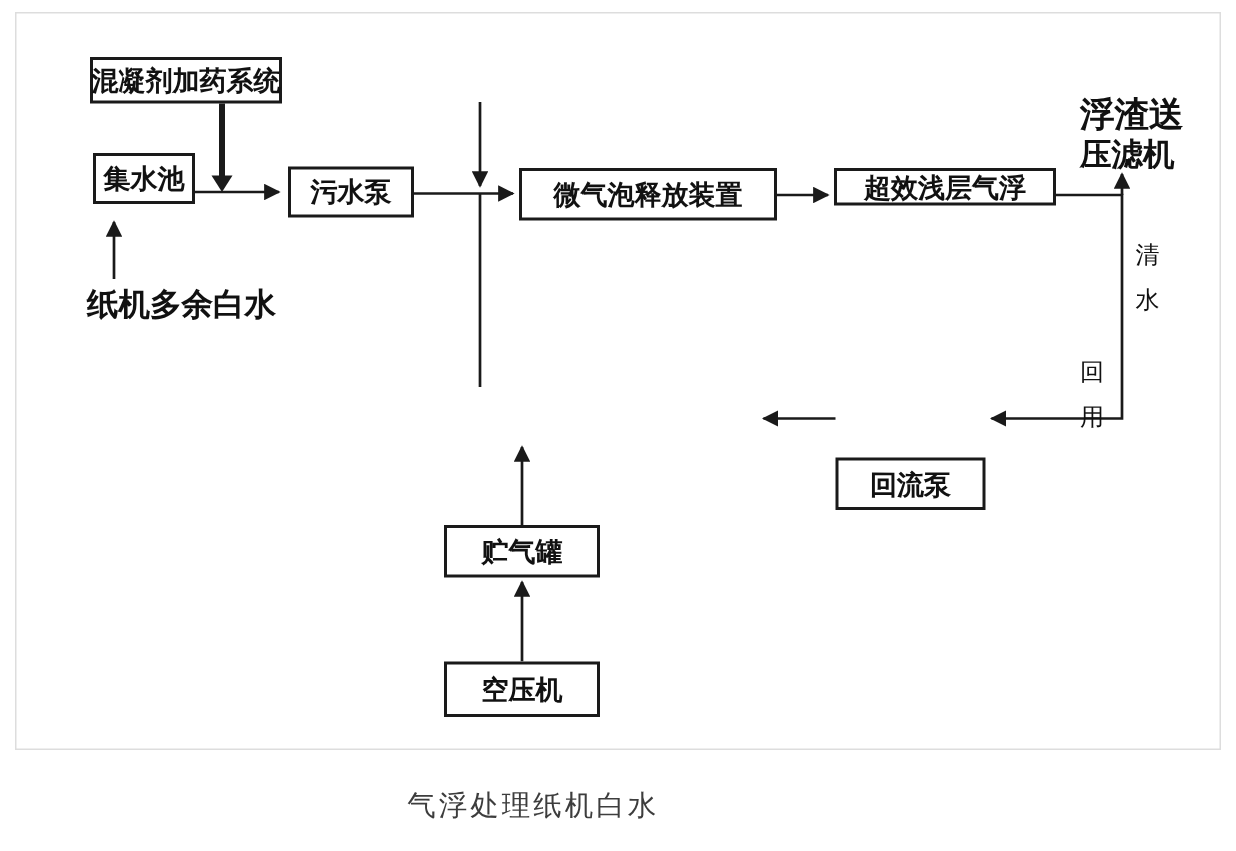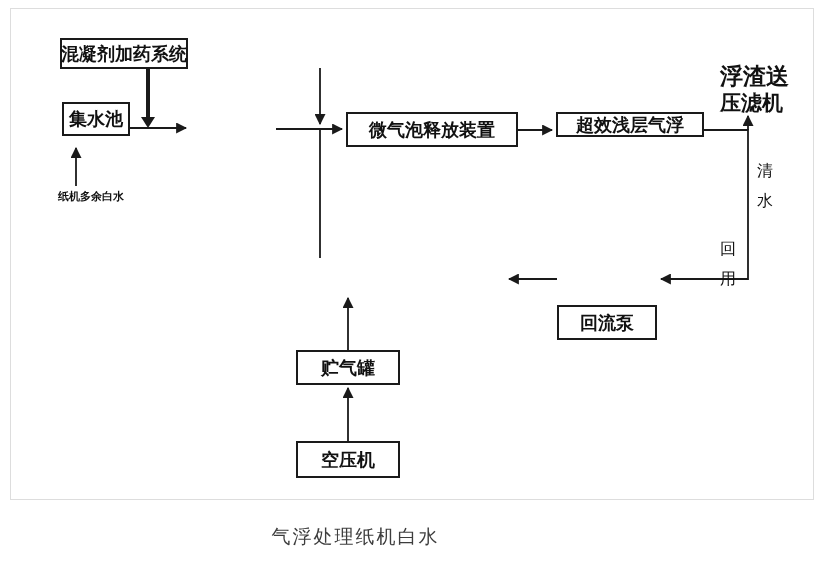--- a/index.html
+++ b/index.html
@@ -20,21 +20,21 @@
     position:absolute;
     border:2px solid #1a1a1a;
     background:#ffffff;
     display:flex; align-items:center; justify-content:center;
     font-size:18px; font-weight:bold; color:#111111;
     white-space:nowrap;
     box-sizing:border-box;
   }
   .flabel {
     position:absolute;
-    font-size:11px; font-weight:bold; color:#111111;
+    font-size:21px; font-weight:bold; color:#111111;
     white-space:nowrap;
   }
   .vlabel {
     position:absolute;
     width:20px;
     font-size:16px; font-weight:normal; color:#111111;
     line-height:30px; text-align:right;
     word-break:break-all;
   }
   .wires { position:absolute; left:0; top:0; width:824px; height:567px; pointer-events:none; }
@@ -87,20 +87,21 @@
     </g>
 
     <polygon points="141,117 155,117 148,128" fill="#1a1a1a"></polygon>
   </svg>
 
   <div class="node" style="left:60px; top:38px; width:128px; height:31px;">混凝剂加药系统</div>
 
 
   <div class="node" style="left:36px; top:102px; width:68px; height:34px;margin-left:26px;">集水池</div>
 
+  <div class="node" style="left:192px; top:111px; width:84px; height:34px;">污水泵</div>
 
   <div class="node" style="left:346px; top:112px; width:172px; height:35px;">微气泡释放装置</div>
 
   <div class="node" style="left:556px; top:112px; width:148px; height:25px;">超效浅层气浮</div>
 
 
   <div class="node" style="left:557px; top:261px; width:100px; height:35px;margin-top:44px;">回流泵</div>
 
   <div class="node" style="left:296px; top:441px; width:104px; height:37px;">空压机</div>
 

